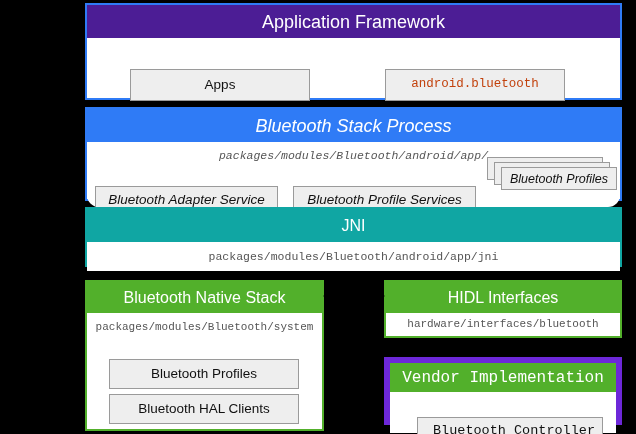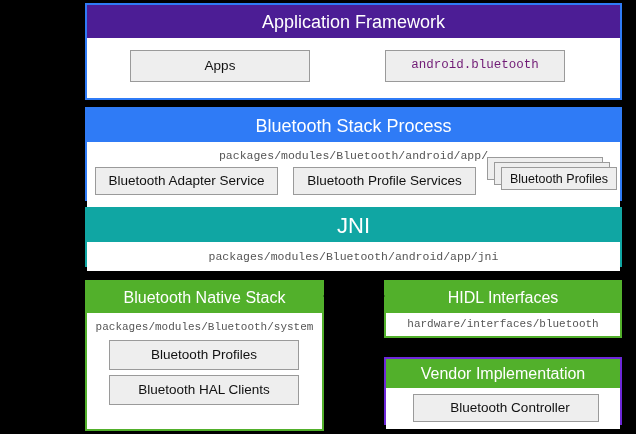--- a/index.html
+++ b/index.html
@@ -62,45 +62,47 @@
     border: 1px solid #9a9a9a;
     box-sizing: border-box;
     display: flex;
     align-items: center;
     justify-content: center;
     font-size: 13.5px;
     color: #111111;
     text-align: center;
     line-height: 1.1;
     white-space: nowrap;
+    margin-top: 19px;
   }
   .chip.mono {
     font-family: "Liberation Mono", "DejaVu Sans Mono", monospace;
     font-size: 12.5px;
-    color: #701a75;
+    color: #c2410c;
   }
 
   
   #app-framework {
     left: 85px; top: 3px; width: 537px; height: 97px;
     border: 2px solid #2f7bf6;
   }
   #app-framework .block-header { height: 33px; background: #4c1d95; font-size: 18px; }
   #app-framework .block-body   { height: 60px; }
 
   #chip-apps            { position: absolute; left: 43px;  top: 12px; width: 180px; height: 32px; }
   #chip-android-bt      { position: absolute; left: 298px; top: 12px; width: 180px; height: 32px; }
 
   
   #bt-stack-process {
     left: 85px; top: 107px; width: 537px; height: 94px;
     border: 2px solid #2f7bf6;
+    font-style: italic;
   }
   #bt-stack-process .block-header { height: 33px; background: #2f7bf6; font-size: 18px; }
-  #bt-stack-process .block-body   { height: 65px; }
+  #bt-stack-process .block-body   { height: 65px; border-radius: 12px; }
 
   #stack-path   { position: absolute; left: 0; top: 8px; width: 100%; }
   #chip-adapter { position: absolute; left: 8px;   top: 25px; width: 183px; height: 28px; }
   #chip-profile-services { position: absolute; left: 206px; top: 25px; width: 183px; height: 28px; }
 
   
   #profiles-stack {
     position: absolute;
     left: 400px; top: 15px;
     width: 130px; height: 40px;
@@ -118,21 +120,21 @@
     left: 14px; top: 10px;
     display: flex; align-items: center; justify-content: center;
     font-size: 12.5px; color: #111111; white-space: nowrap;
   }
 
   
   #jni {
     left: 85px; top: 207px; width: 537px; height: 60px;
     border: 2px solid #10a6a3;
   }
-  #jni .block-header { height: 33px; background: #10a6a3; font-size: 22px; }
+  #jni .block-header { height: 33px; background: #10a6a3; font-size: 16px; }
   #jni .block-body   { height: 29px; display: flex; align-items: center; justify-content: center; }
 
   
   #native-stack {
     left: 85px; top: 280px; width: 239px; height: 151px;
     border: 2px solid #52b02b;
   }
   #native-stack .block-header { height: 31px; background: #52b02b; font-size: 16px; text-align: center; }
   #native-stack .block-body   { height: 116px; }
 
@@ -145,21 +147,22 @@
     left: 384px; top: 280px; width: 238px; height: 58px;
     border: 2px solid #52b02b;
   }
   #hidl .block-header { height: 31px; background: #52b02b; font-size: 16px; }
   #hidl .block-body   { height: 23px; display: flex; align-items: center; justify-content: center; border-radius: 11px; }
   #hidl .path-label   { font-size: 11px; }
 
   
   #vendor {
     left: 384px; top: 357px; width: 238px; height: 68px;
-    border: 2px solid #6d28d9;
+    border: 6px solid #6d28d9;
+    font-family: Liberation Mono, monospace;
   }
   #vendor .block-header { height: 29px; background: #52b02b; font-size: 16px; }
   #vendor .block-body   { height: 41px; }
   #chip-bt-controller { position: absolute; left: 27px; top: 6px; width: 186px; height: 28px; padding-left: 8px; }
 
   
   #connector {
     position: absolute;
     left: 324px; top: 294px;
     width: 60px; height: 4px;

